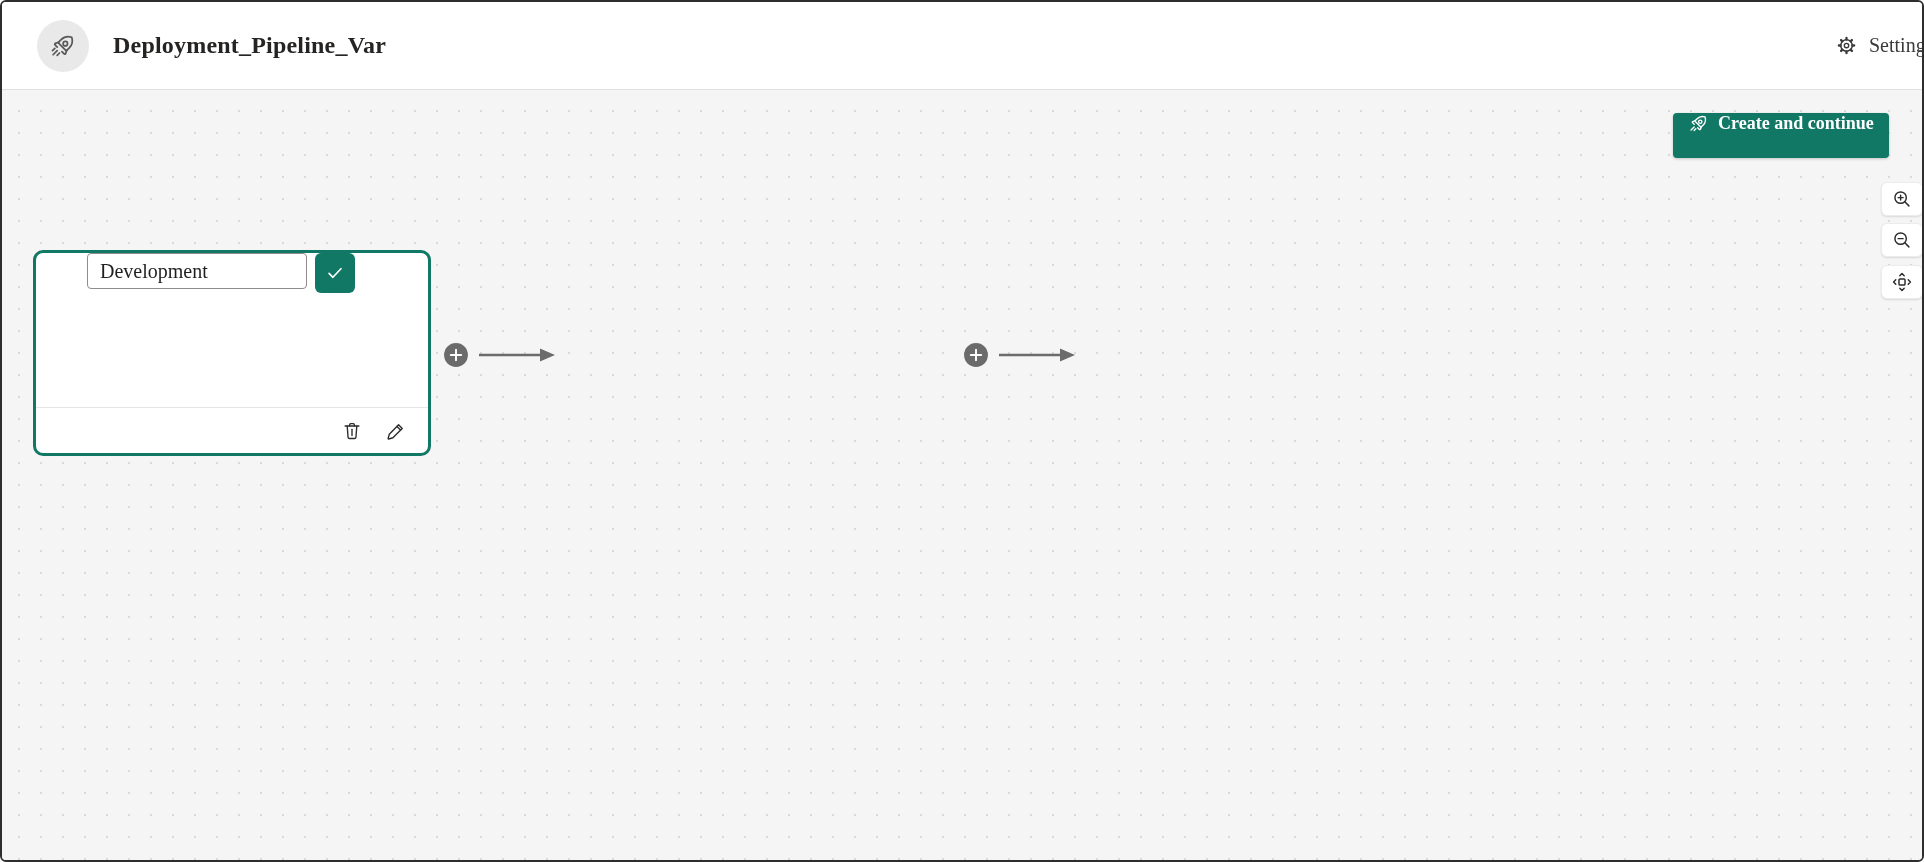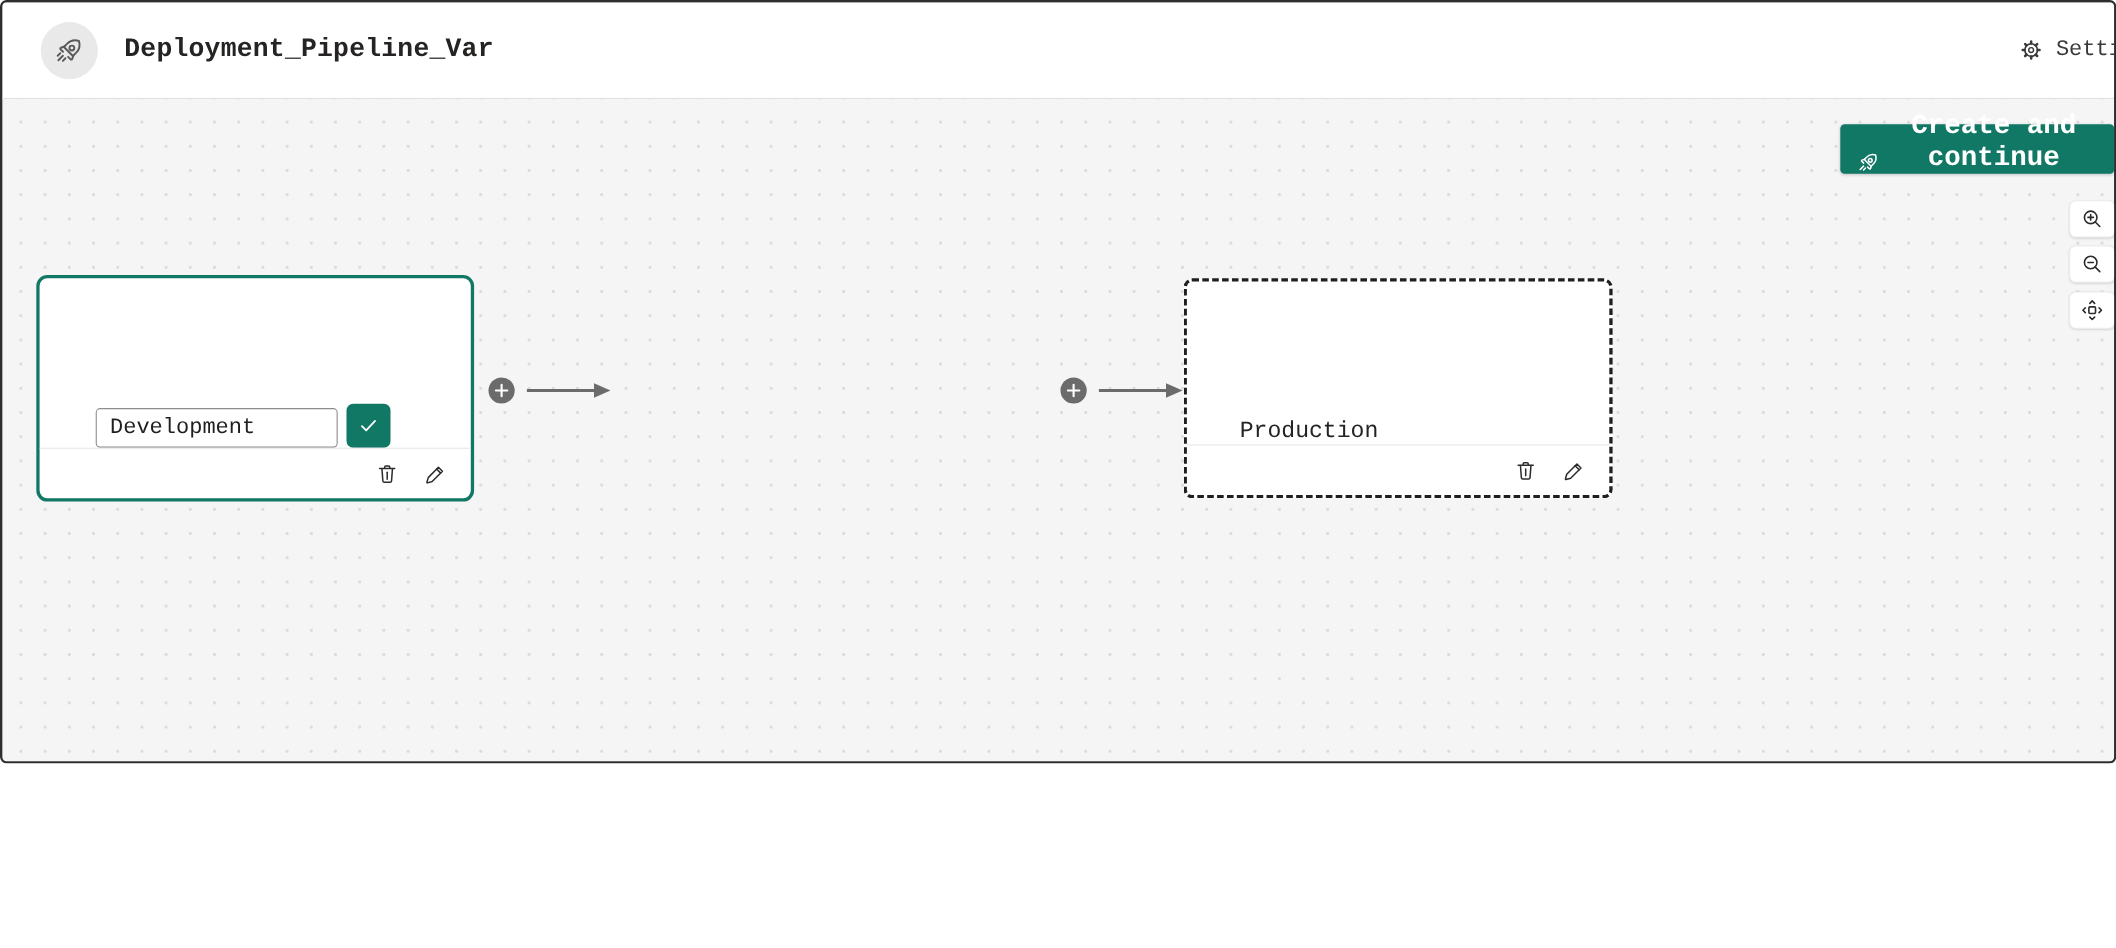--- a/index.html
+++ b/index.html
@@ -1,24 +1,24 @@
 <!DOCTYPE html>
 <html><head>
 <meta charset="utf-8">
 <style>
   html,body{margin:0;padding:0;background:#ffffff;}
   *{box-sizing:border-box;}
   .window{
     position:relative;
-    width:1924px;height:694px;
+    width:1924px;height:862px;
     border:2px solid #2e2e2e;
     border-radius:6px;
     overflow:hidden;
-    background:#404040;
-    font-family:Liberation Mono, monospace;
+    background:#e5e5e5;
+    font-family:Liberation Serif, serif;
   }
   
   .app-header{
     position:relative;
     height:88px;
     background:#ffffff;
     border-bottom:1px solid #e1e1e1;
     display:flex;align-items:center;
     padding-left:35px;
   }
@@ -45,24 +45,24 @@
     width:100%;height:770px;
     background-color:#f5f5f6;
     background-image:radial-gradient(circle,#d9d9d9 1.1px,rgba(0,0,0,0) 1.5px);
     background-size:22px 22px;
     background-position:6px 10px;
     overflow:hidden;
   }
   .create-btn{
     position:absolute;left:1671px;top:23px;
     height:45px;padding:0 15px;
-    display:flex;align-items:flex-end;gap:9px;
+    display:flex;align-items:flex-start;gap:9px;
     background:#117865;color:#ffffff;
     border:none;border-radius:4px;
-    font-family:inherit;font-size:25px;font-weight:700;
+    font-family:inherit;font-size:18px;font-weight:700;
     cursor:pointer;
     box-shadow:0 1px 3px rgba(0,0,0,.2);
   }
   .zoom-controls{position:absolute;left:1879px;top:0;width:60px;}
   .zoom-btn{
     position:absolute;left:0;
     width:42px;height:34px;
     background:#ffffff;border:1px solid #ececec;border-radius:6px;
     display:flex;align-items:center;justify-content:center;
     cursor:pointer;box-shadow:0 1px 2px rgba(0,0,0,.12);
@@ -80,21 +80,21 @@
     border:3px solid #117865;border-radius:10px;
   }
   .stage-card.dashed{
     border:3px dashed #1f1f1f;border-radius:8px;
     width:386px;height:200px;top:163px;
   }
   .stage-test{left:554px;}
   .stage-production{left:1074px;width:390px !important;}
   .stage-body{
     flex:1 1 auto;
-    display:flex;align-items:flex-end;
+    display:flex;align-items:flex-start;
     padding-left:48px;
   }
   .stage-card.editing .stage-body{padding-left:51px;}
   .stage-label{font-size:21px;color:#242424;}
   .stage-name-input{
     width:220px;height:36px;
     border:1px solid #8f8d8b;border-radius:4px;
     font-family:inherit;font-size:20px;color:#1f1f1f;
     padding:0 12px;background:#ffffff;outline:none;
   }
@@ -263,40 +263,15 @@
         </svg>
       </span>
     </button>
     <span class="arrow arrow-2">
       <svg width="78" height="18" viewBox="0 0 78 18">
         <line x1="1" y1="9" x2="62" y2="9" stroke="#6b6b6b" stroke-width="2.6"></line>
         <polygon points="62,2.5 77,9 62,15.5" fill="#6b6b6b"></polygon>
       </svg>
     </span>
 
-    <div class="stage-card dashed stage-production">
-      <div class="stage-body">
-        <span class="stage-label">Production</span>
-      </div>
-      <div class="stage-footer">
-        <button class="icon-btn">
-          <span>
-            <svg width="22" height="22" viewBox="0 0 24 24" fill="none" stroke="#2c2c2c" stroke-width="1.5" stroke-linecap="round" stroke-linejoin="round">
-              <path d="M4.5 6.5h15"></path>
-              <path d="M9.5 6.3V5a1 1 0 0 1 1-1h3a1 1 0 0 1 1 1v1.3"></path>
-              <path d="M6.8 6.8l.9 12a1.5 1.5 0 0 0 1.5 1.4h5.6a1.5 1.5 0 0 0 1.5-1.4l.9-12"></path>
-              <path d="M12 10.2v6.8"></path>
-            </svg>
-          </span>
-        </button>
-        <button class="icon-btn">
-          <span>
-            <svg width="22" height="22" viewBox="0 0 24 24" fill="none" stroke="#2c2c2c" stroke-width="1.5" stroke-linecap="round" stroke-linejoin="round">
-              <path d="M14.8 5.2l4 4L8.6 19.4l-4.6 1.3a.5.5 0 0 1-.6-.6l1.3-4.6z"></path>
-              <path d="M13 7l4 4"></path>
-            </svg>
-          </span>
-        </button>
-      </div>
-    </div>
 
   </div>
 </div>
 
 </body></html>

